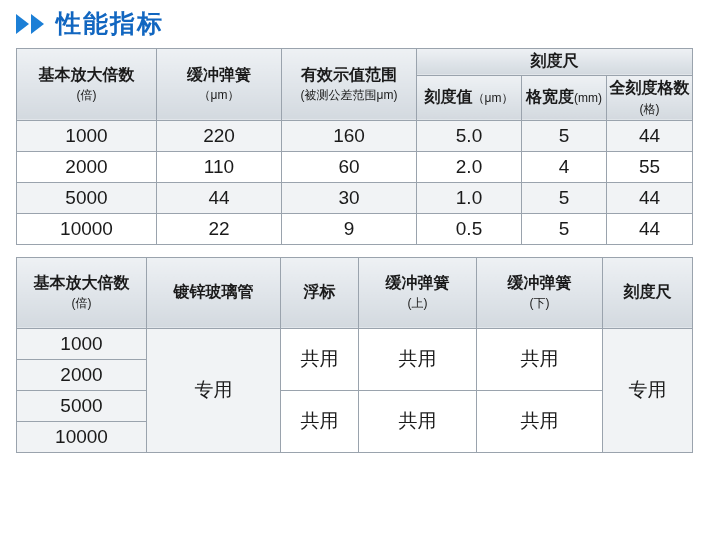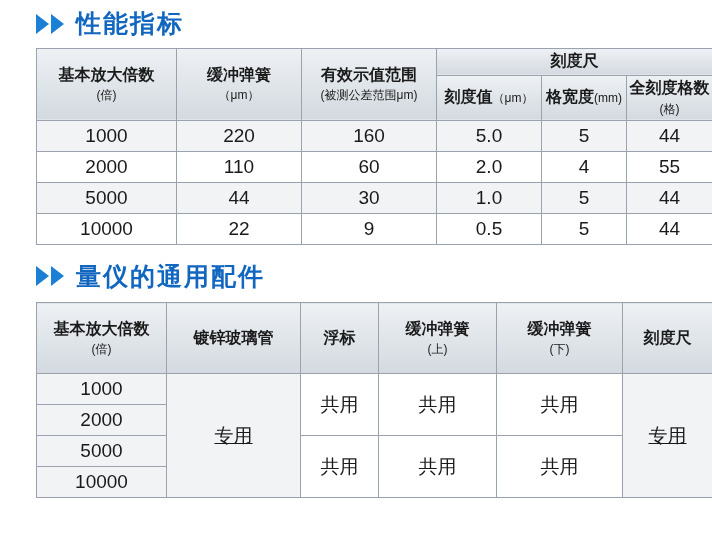--- a/index.html
+++ b/index.html
@@ -12,21 +12,21 @@
     background: #ffffff;
     font-family: "Liberation Sans", sans-serif;
     color: #1a1a1a;
     overflow: hidden;
   }
   .page {
     position: relative;
     width: 712px;
     height: 534px;
     box-sizing: border-box;
-    padding: 0 36px;
+    padding: 0 16px;
   }
 
   
   .heading {
     display: flex;
     align-items: center;
     gap: 12px;
   }
   .heading-1 { padding-top: 10px; }
   .heading-2 { padding-top: 18px; }
@@ -92,21 +92,21 @@
   #table-perf { margin-top: 10px; }
   #table-perf td { height: 26px; }
   #table-perf .hdr-tall { height: 46px; }
   #table-perf .hdr-mid { height: 22px; }
 
   
   #table-acc { margin-top: 12px; }
   #table-acc .hdr2 { height: 66px; }
   #table-acc .small-row { height: 26px; }
   #table-acc .shared { background: #ffffff; margin-left: 14px; }
-  #table-acc .spec { background: #f1f3f5; text-decoration: underline; }
+  #table-acc .spec { background: #f1f3f5; }
 </style>
 </head>
 <body>
 
 <div class="page">
 
   <div class="heading heading-1">
     <span class="arrows">
       <span class="arrow"></span>
       <span class="arrow second"></span>
@@ -179,27 +179,20 @@
         <td>10000</td>
         <td>22</td>
         <td>9</td>
         <td>0.5</td>
         <td>5</td>
         <td>44</td>
       </tr>
     </tbody>
   </table>
 
-  <div class="heading heading-2">
-    <span class="arrows">
-      <span class="arrow"></span>
-      <span class="arrow second"></span>
-    </span>
-    <span class="heading-text">量仪的通用配件</span>
-  </div>
 
   <table id="table-acc">
     <colgroup>
       <col style="width:130px">
       <col style="width:134px">
       <col style="width:78px">
       <col style="width:118px">
       <col style="width:126px">
       <col style="width:90px">
     </colgroup>

